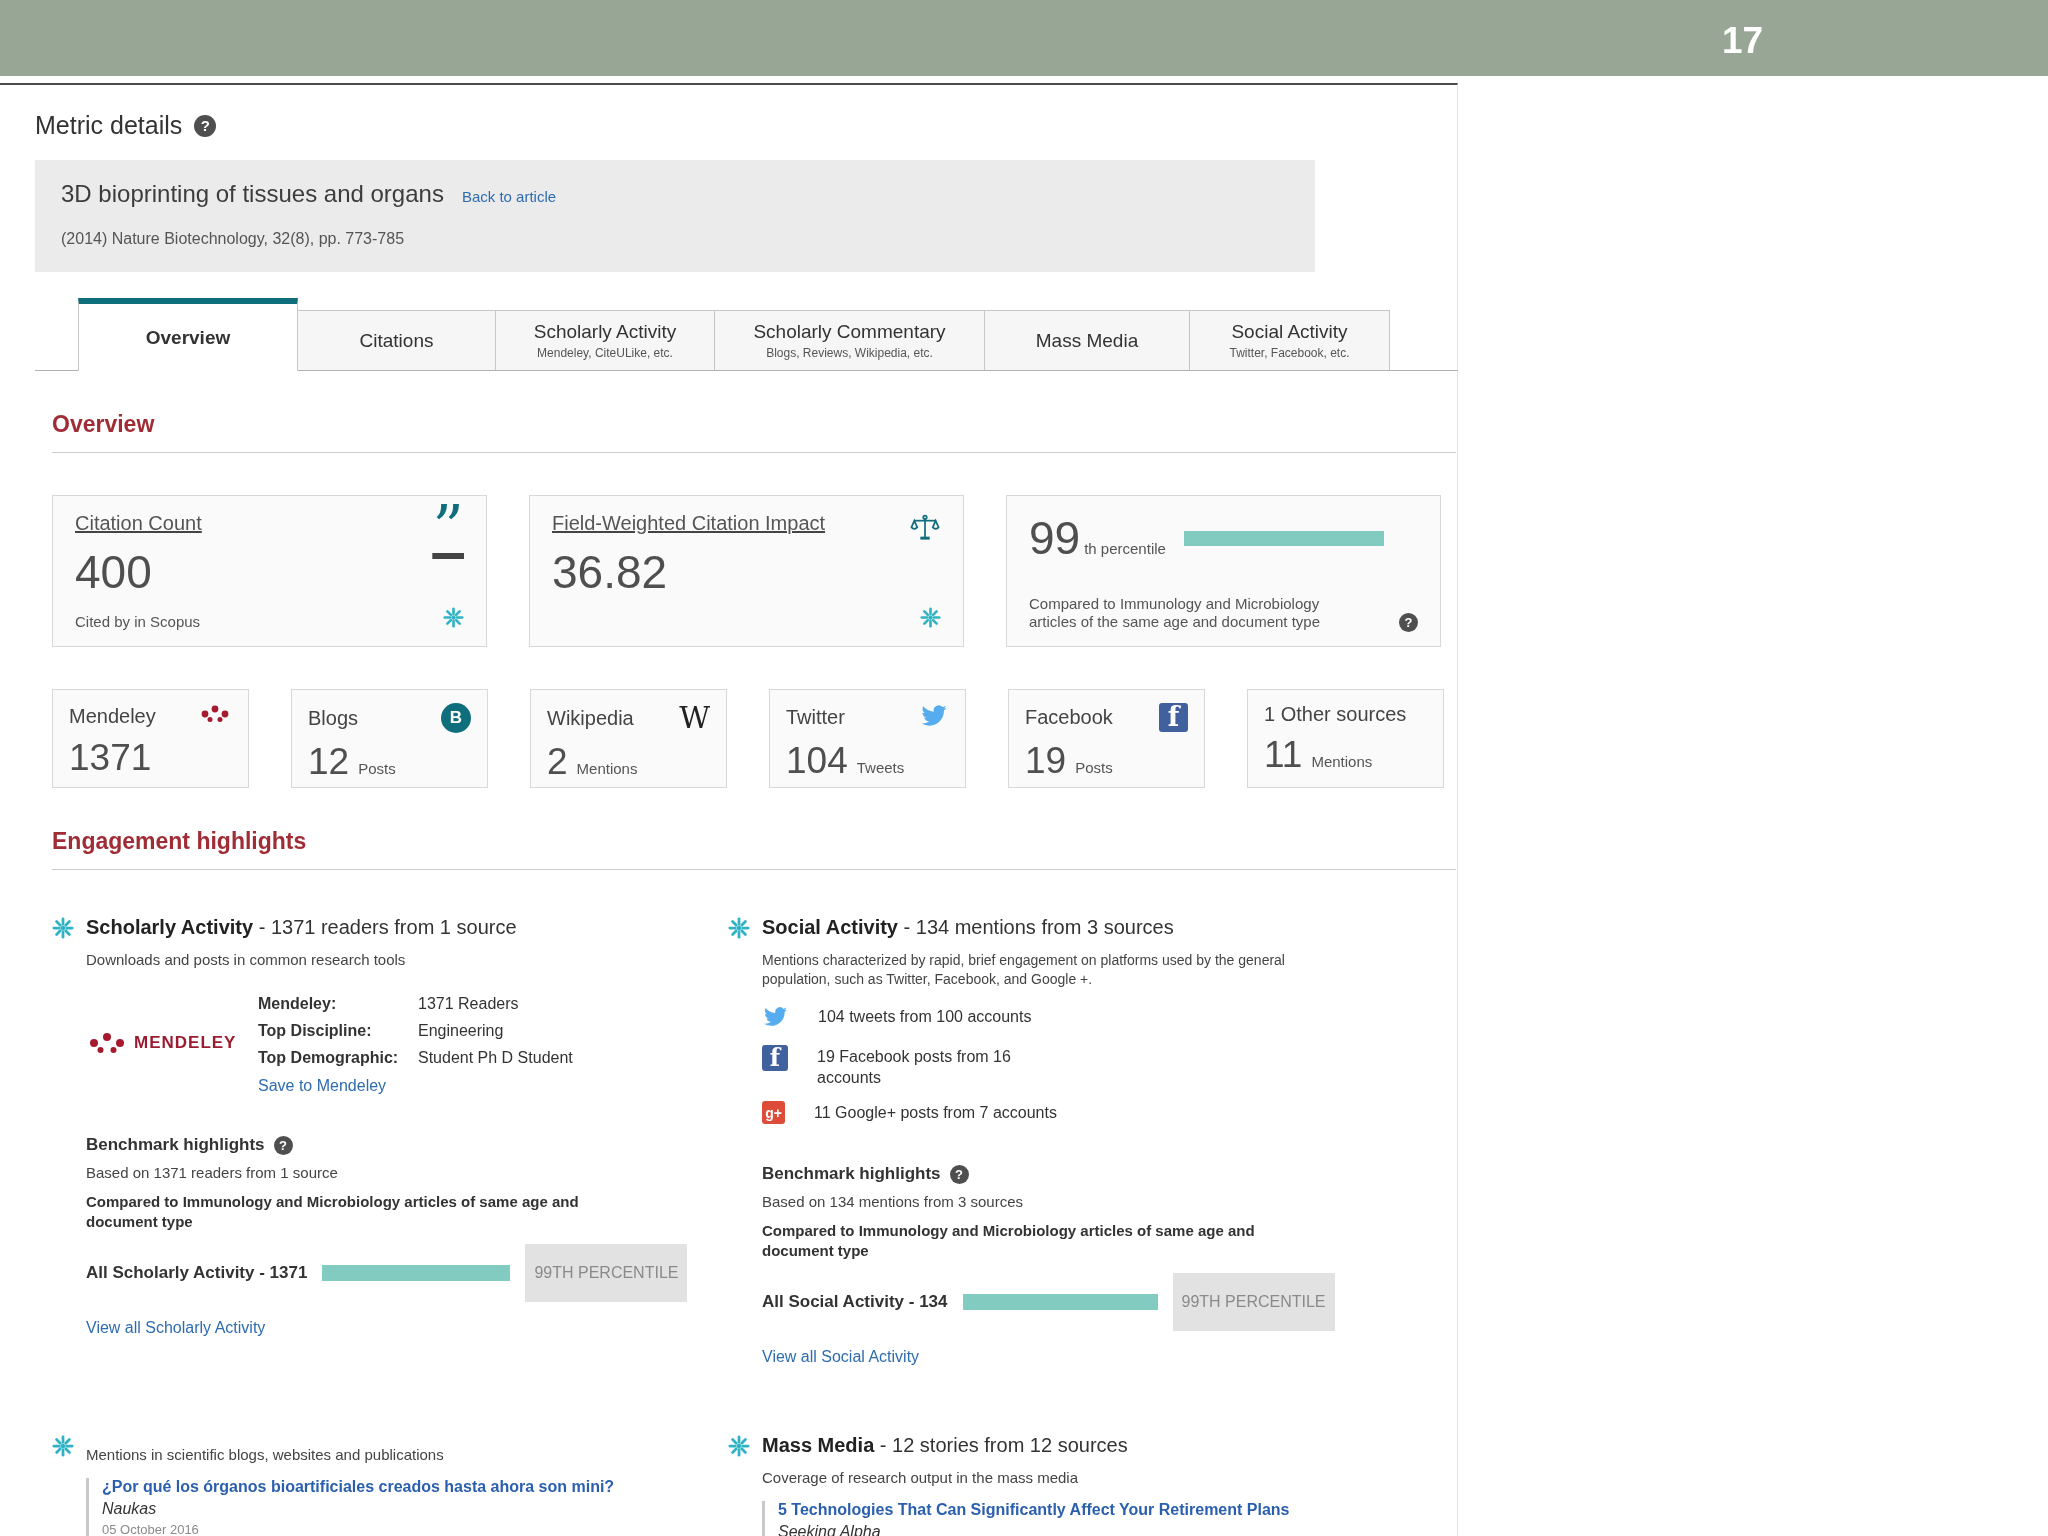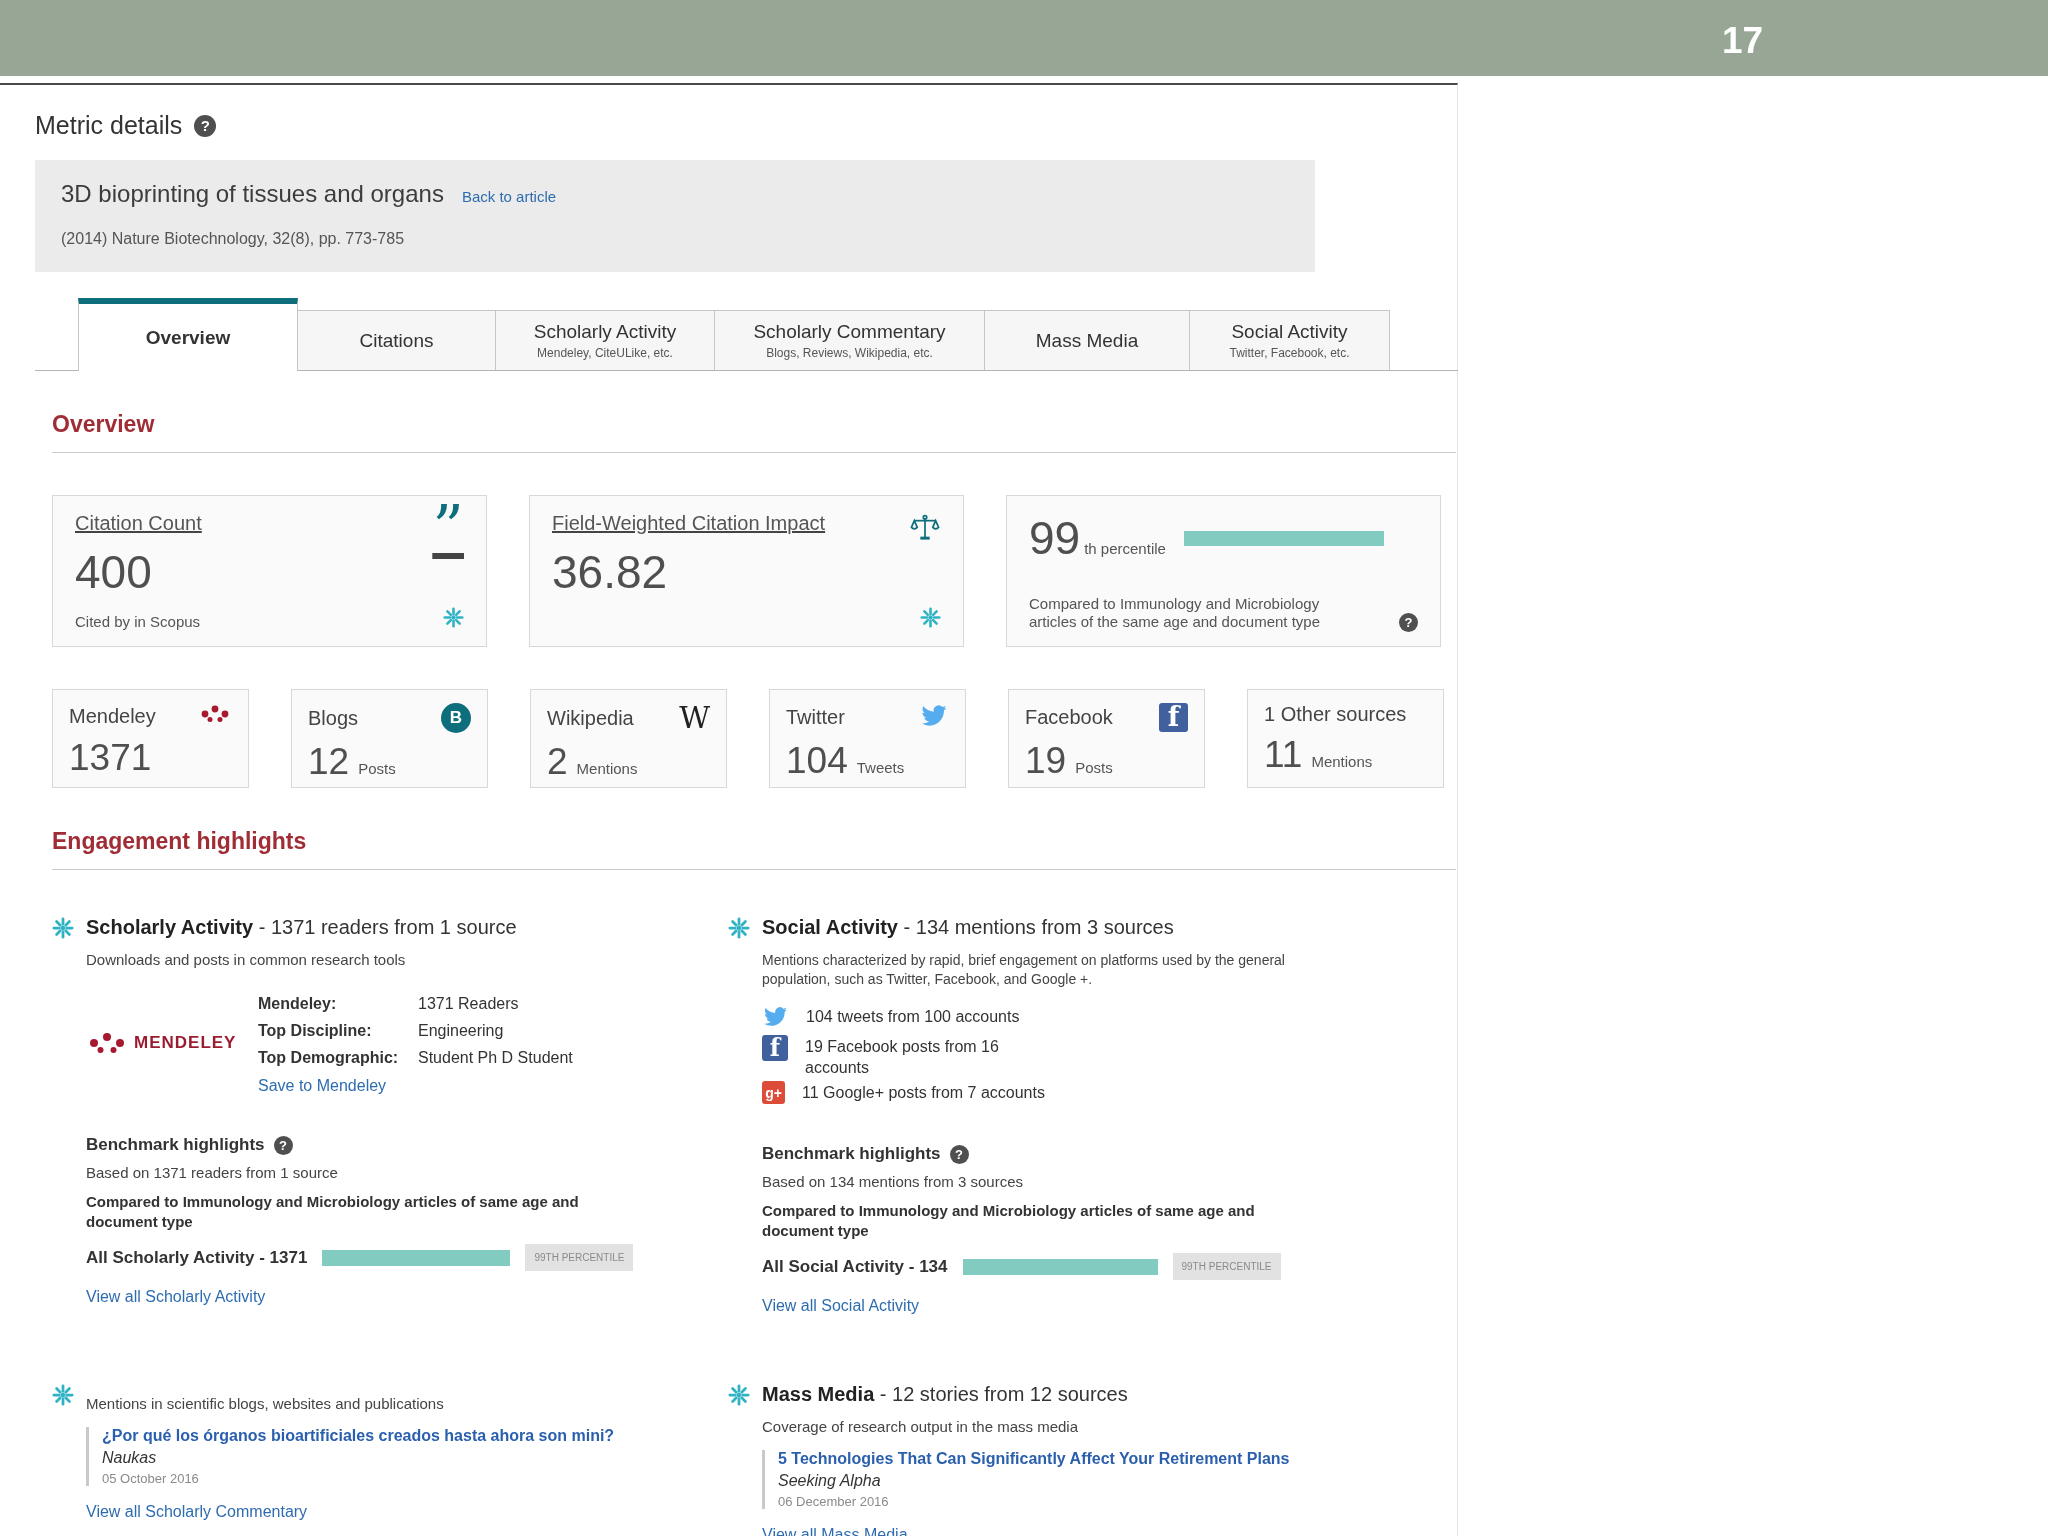--- a/index.html
+++ b/index.html
@@ -91,25 +91,25 @@
   .save-link { display:inline-block; font-size:16px; margin-top:6px; }
 
   .benchmark { margin-top:40px; }
   .bm-head { display:flex; align-items:center; gap:9px; font-size:17px; font-weight:bold; color:#333; }
   .bm-based { font-size:15px; color:#444; margin-top:9px; }
   .bm-compared { font-size:15px; font-weight:bold; color:#333; margin-top:11px; max-width:500px; line-height:1.3; }
   .bar-row { display:flex; align-items:center; gap:15px; margin-top:13px; }
   .bar-label { font-size:17px; font-weight:bold; color:#333; white-space:nowrap; }
   .hbar { height:16px; background:#82cbc0; flex:0 0 auto; }
   .hbar.w1 { width:188px; } .hbar.w2 { width:195px; }
-  .badge { background:#e2e2e2; color:#8a8a8a; font-size:10px; padding:8px 9px; white-space:nowrap; }
+  .badge { background:#e2e2e2; color:#8a8a8a; font-size:16px; padding:20px 9px; white-space:nowrap; }
   .view-link { display:inline-block; margin-top:17px; font-size:16px; }
 
   .bullets { margin-top:16px; }
-  .bullet { display:flex; gap:17px; margin-top:3px; align-items:flex-start; }
+  .bullet { display:flex; gap:29px; margin-top:13px; align-items:flex-start; }
   .bullet-text { font-size:16px; color:#333; max-width:245px; line-height:1.3; padding-top:2px; }
   .bullet .fb-icon { width:26px; height:26px; font-size:24px; line-height:27px; }
   .bullet .gp-icon { width:23px; height:23px; }
 
   .item-quote { border-left:3px solid #c9c9c9; padding-left:13px; margin-top:15px; }
   .item-title { font-size:16px; font-weight:bold; color:#2a5fae; max-width:560px; }
   .item-source { font-size:16px; font-style:italic; color:#333; margin-top:4px; }
   .item-date { font-size:13px; color:#8a8a8a; margin-top:4px; }
 </style>
 </head>

